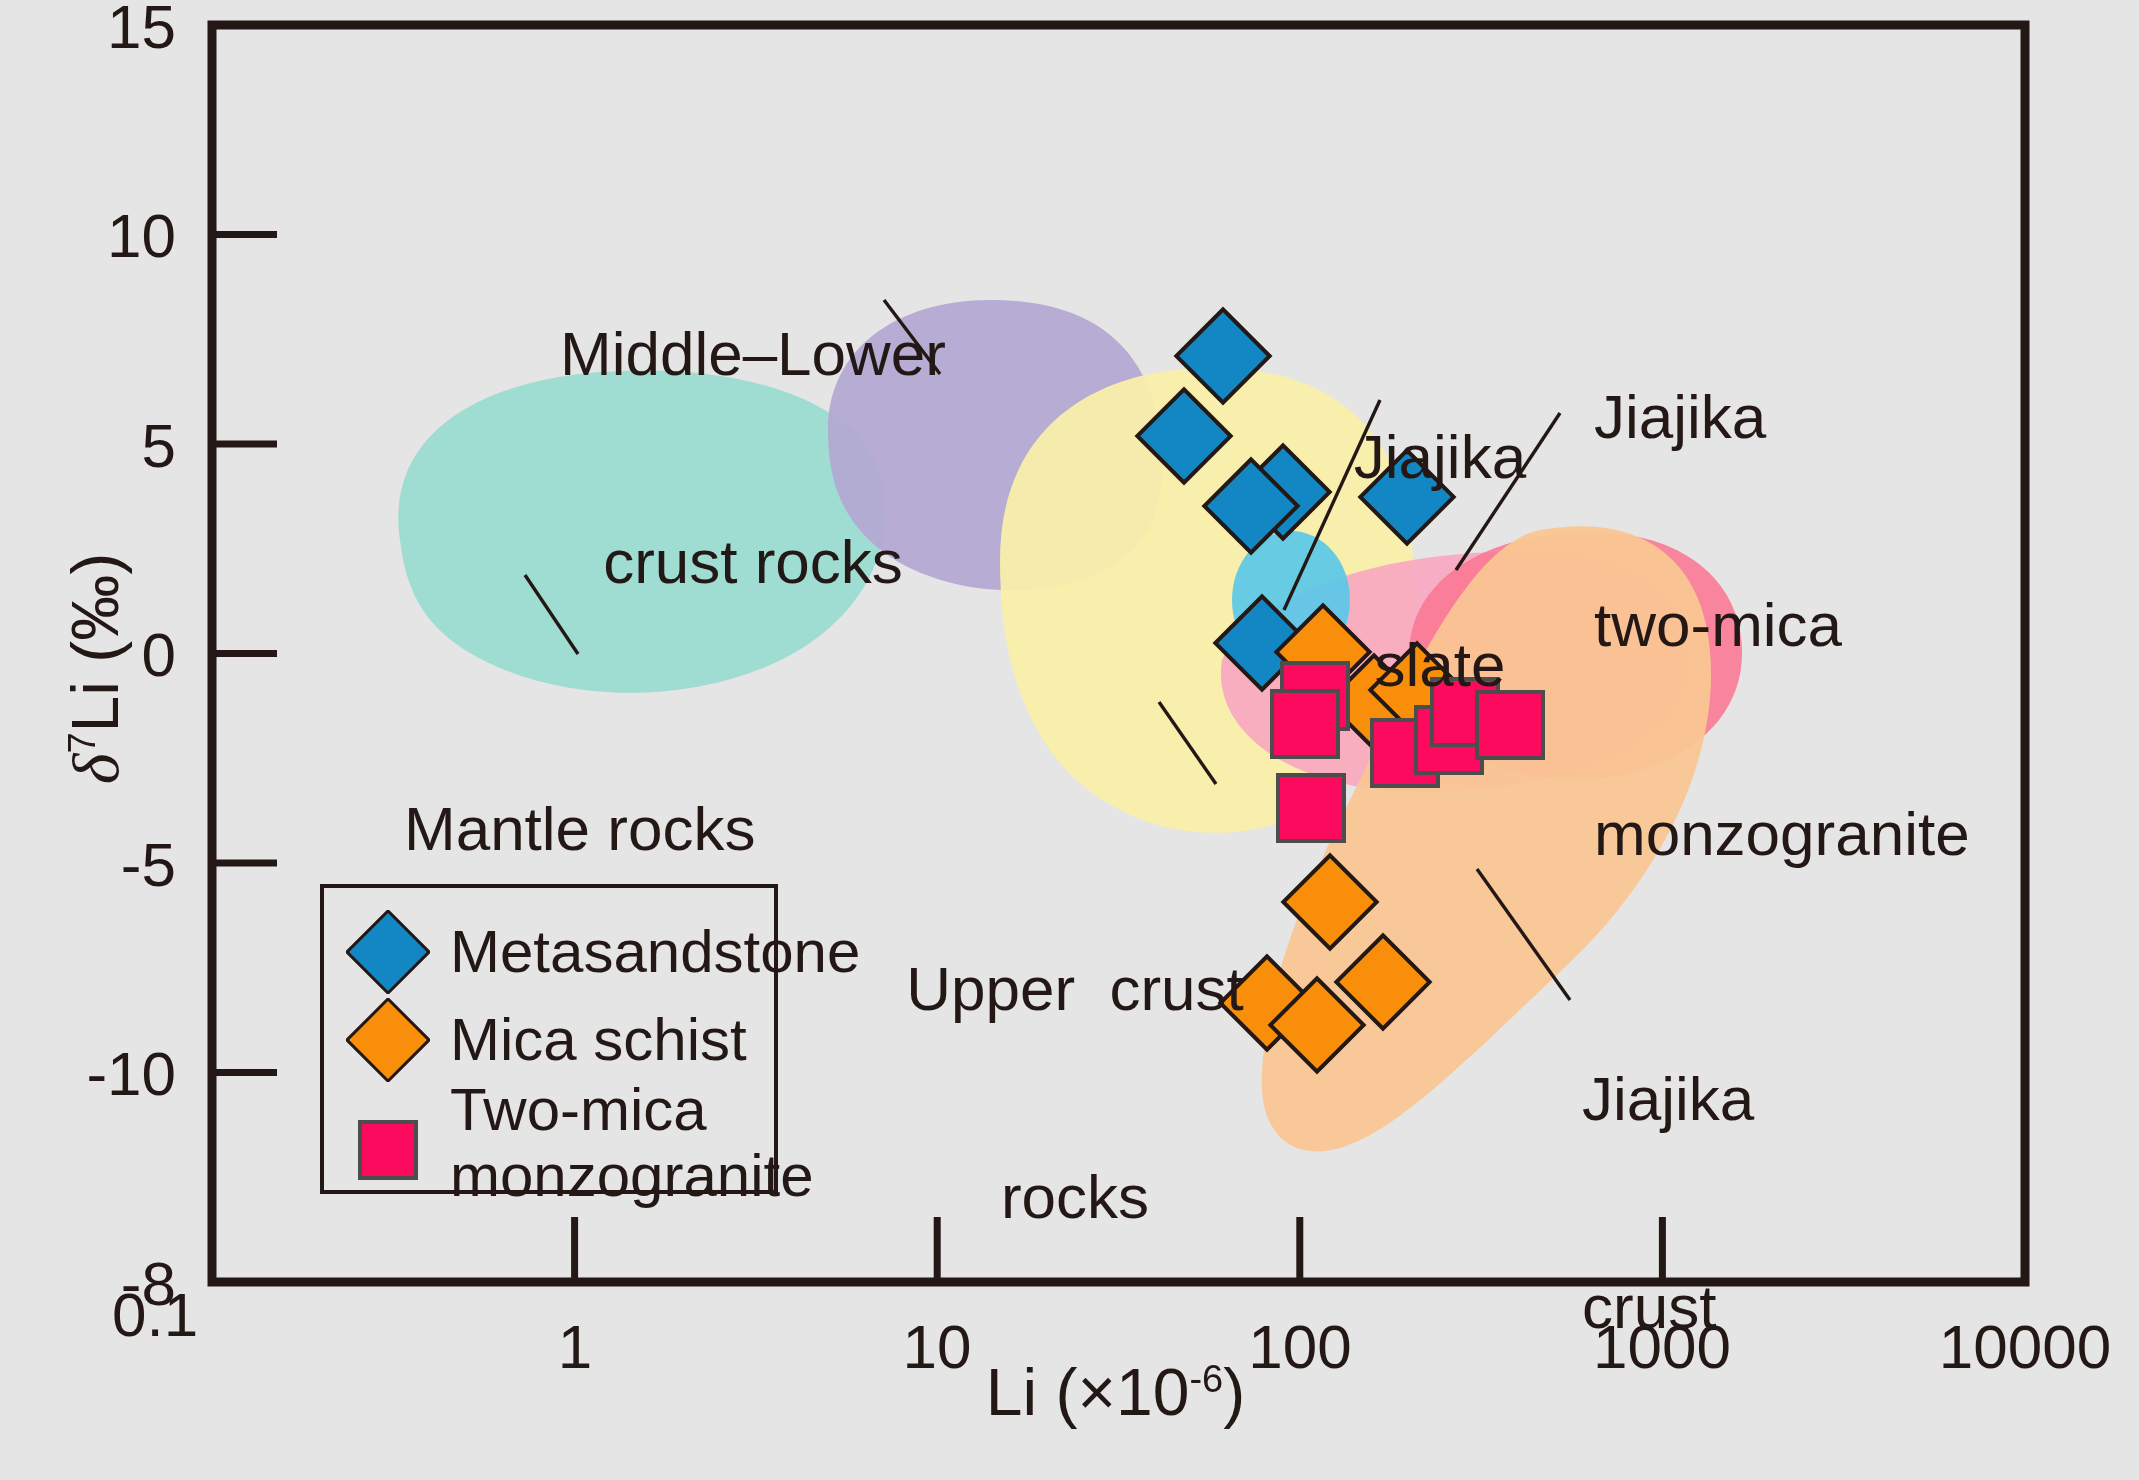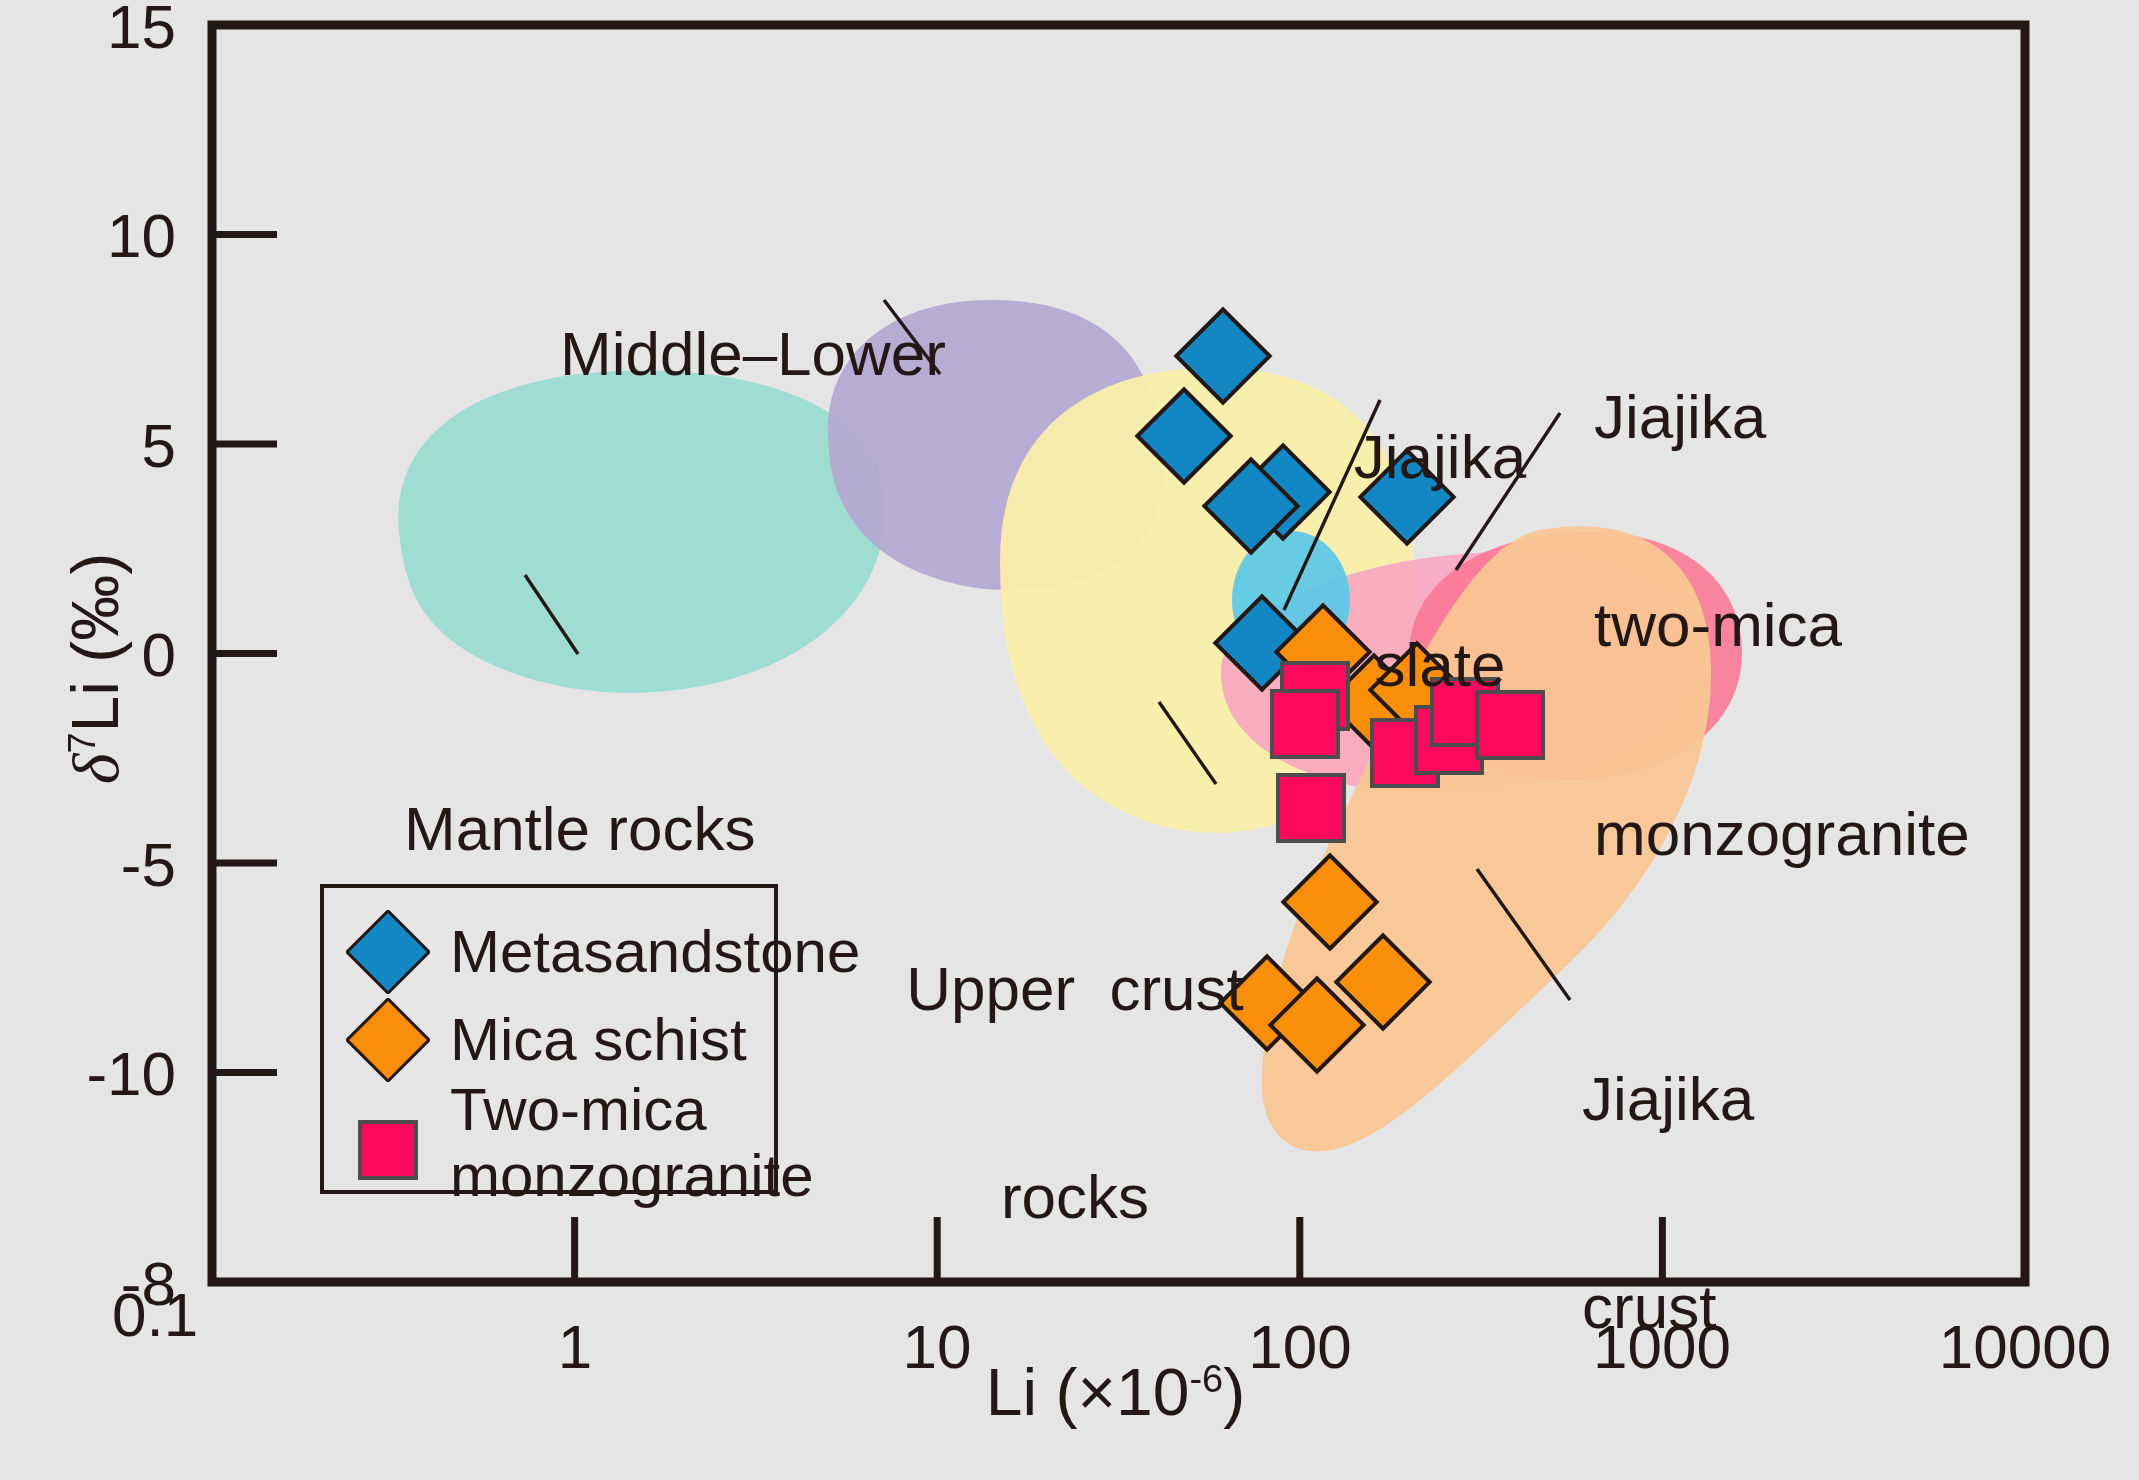--- a/index.html
+++ b/index.html
@@ -117,20 +117,21 @@
   <div class="txt ticklab" style="left:1562px;top:1312px;width:200px;text-align:center;">1000</div>
   <div class="txt ticklab" style="left:1925px;top:1312px;width:200px;text-align:center;">10000</div>
 
   <div class="txt axistitle" style="left:0px;top:1356px;width:2139px;text-align:center;margin-left:46px;"><span>Li (×10</span><sup style="font-size:38px;">-6</sup><span>)</span></div>
 
   <div style="position:absolute;left:-255px;top:630px;width:700px;text-align:center;
               transform:rotate(-90deg);font-size:66px;white-space:pre;"><i style="font-family:'Liberation Serif',serif;">δ</i><sup style="font-size:38px;">7</sup><span>Li (‰)</span></div>
 
   <div class="txt annot" style="left:560px;top:180px;text-align:center;">
     <div>Middle–Lower</div>
+    <div>crust rocks</div>
   </div>
 
   <div class="txt annot" style="left:404px;top:655px;">
     <div>Mantle rocks</div>
   </div>
 
   <div class="txt annot" style="left:1290px;top:283px;width:300px;text-align:center;">
     <div>Jiajika</div>
     <div>slate</div>
   </div>

